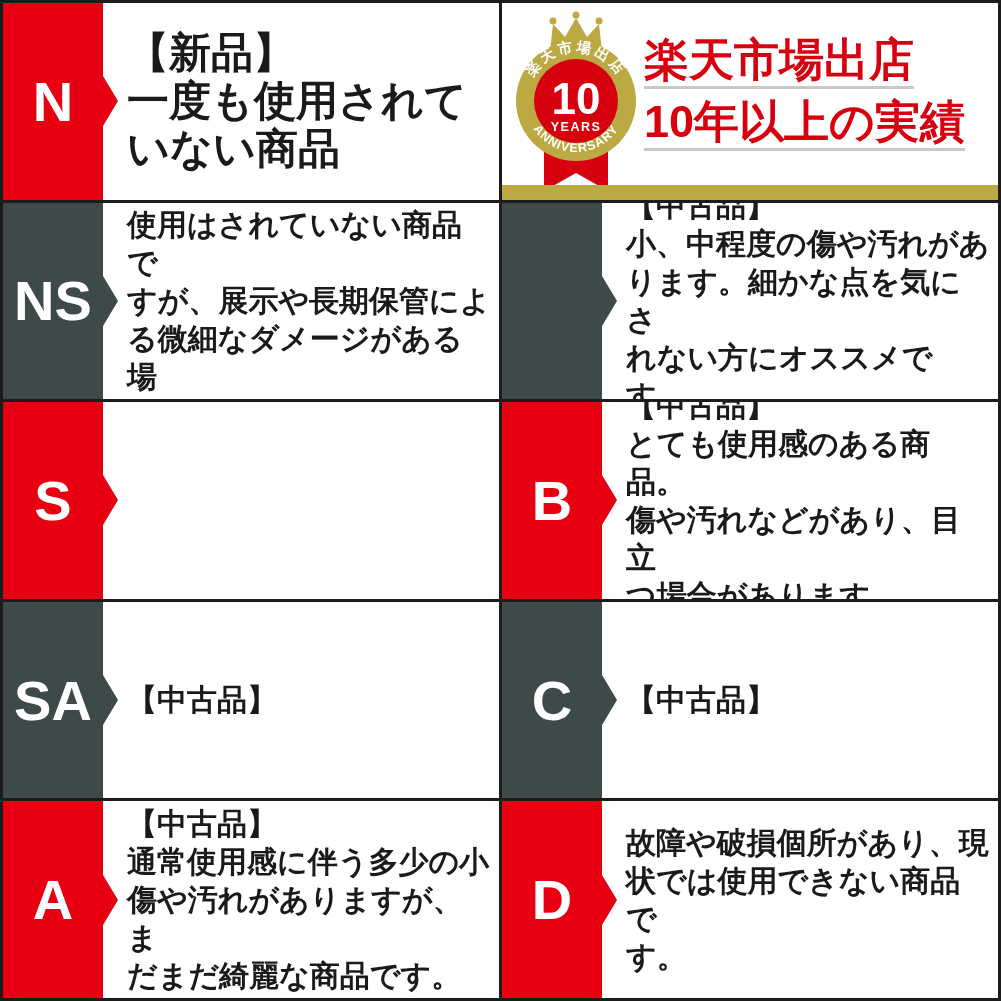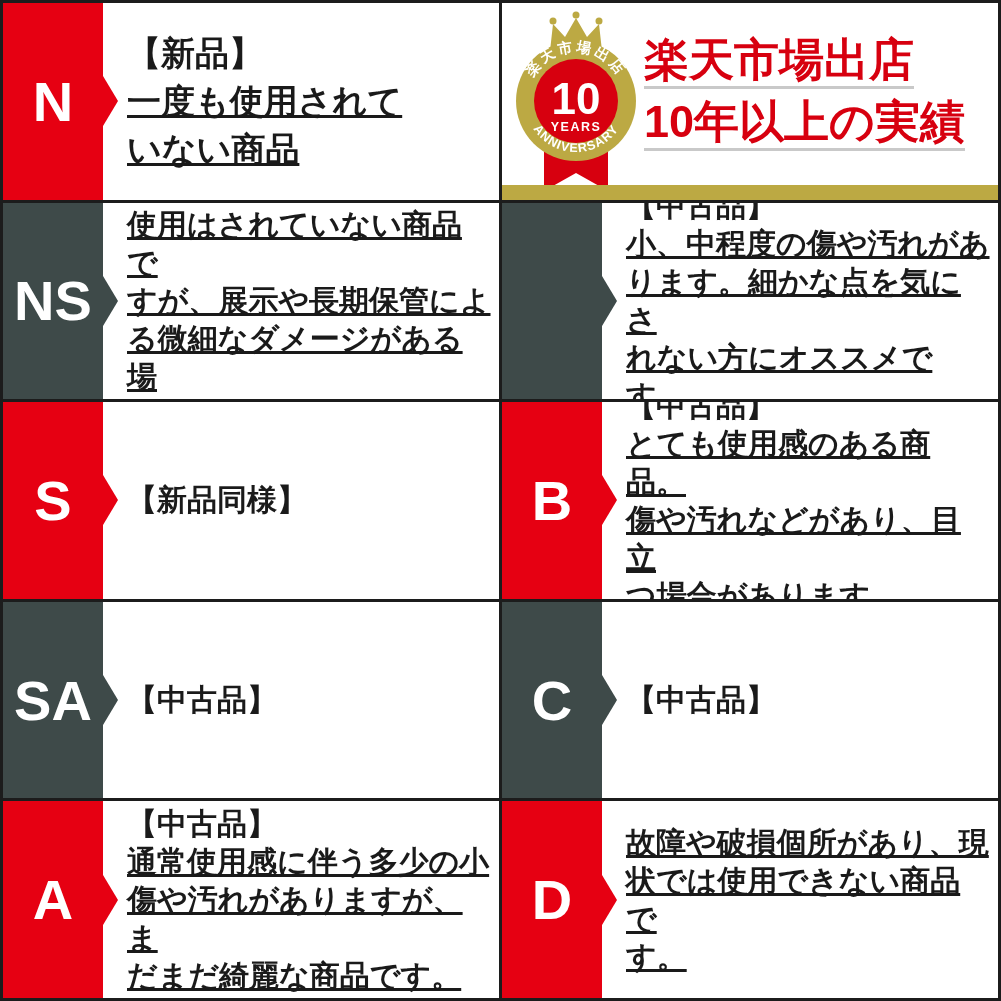--- a/index.html
+++ b/index.html
@@ -28,22 +28,22 @@
     border-left:15px solid var(--box);
     border-top:25px solid transparent;
     border-bottom:25px solid transparent;
   }
   .textarea {
     flex:1; padding:0 8px 0 24px;
     display:flex; flex-direction:column; justify-content:center;
     color:#1a1a1a; font-weight:bold;
     font-size:30px; line-height:38px;
   }
-  .textarea .body { white-space:pre-line;text-decoration:underline; }
-  .cell-n .textarea { font-size:34px; line-height:48px; }
+  .textarea .body { white-space:pre-line; }
+  .cell-n .textarea { font-size:42px; line-height:48px; }
   
   .banner-cell { background:#fff; position:relative; }
   .headline { position:absolute; left:142px; top:34px; color:var(--textred); font-weight:bold; font-size:45px; line-height:1; }
   .headline .hl-line { display:block; margin-bottom:10px; }
   .headline .hl-line span { display:inline-block; border-bottom:3px solid #c9c9c9; padding-bottom:4px; }
   .goldbar { position:absolute; left:0; right:0; bottom:0; height:15px; background:var(--gold); }
   .medal { position:absolute; left:4px; top:4px; }
   svg text { font-family:"Liberation Sans","DejaVu Sans",sans-serif; }
 </style>
 </head>
@@ -118,21 +118,20 @@
 れない方にオススメです。</div>
     </div>
   </div>
 
   <div class="cell red">
     <div class="letterbox">
       <span>S</span>
       <span class="arrow"></span>
     </div>
     <div class="textarea">
-      <div class="heading">【新品同様】</div>
     </div>
   </div>
   <div class="cell red">
     <div class="letterbox">
       <span>B</span>
       <span class="arrow"></span>
     </div>
     <div class="textarea">
       <div class="heading">【中古品】</div>
       <div class="body">とても使用感のある商品。

